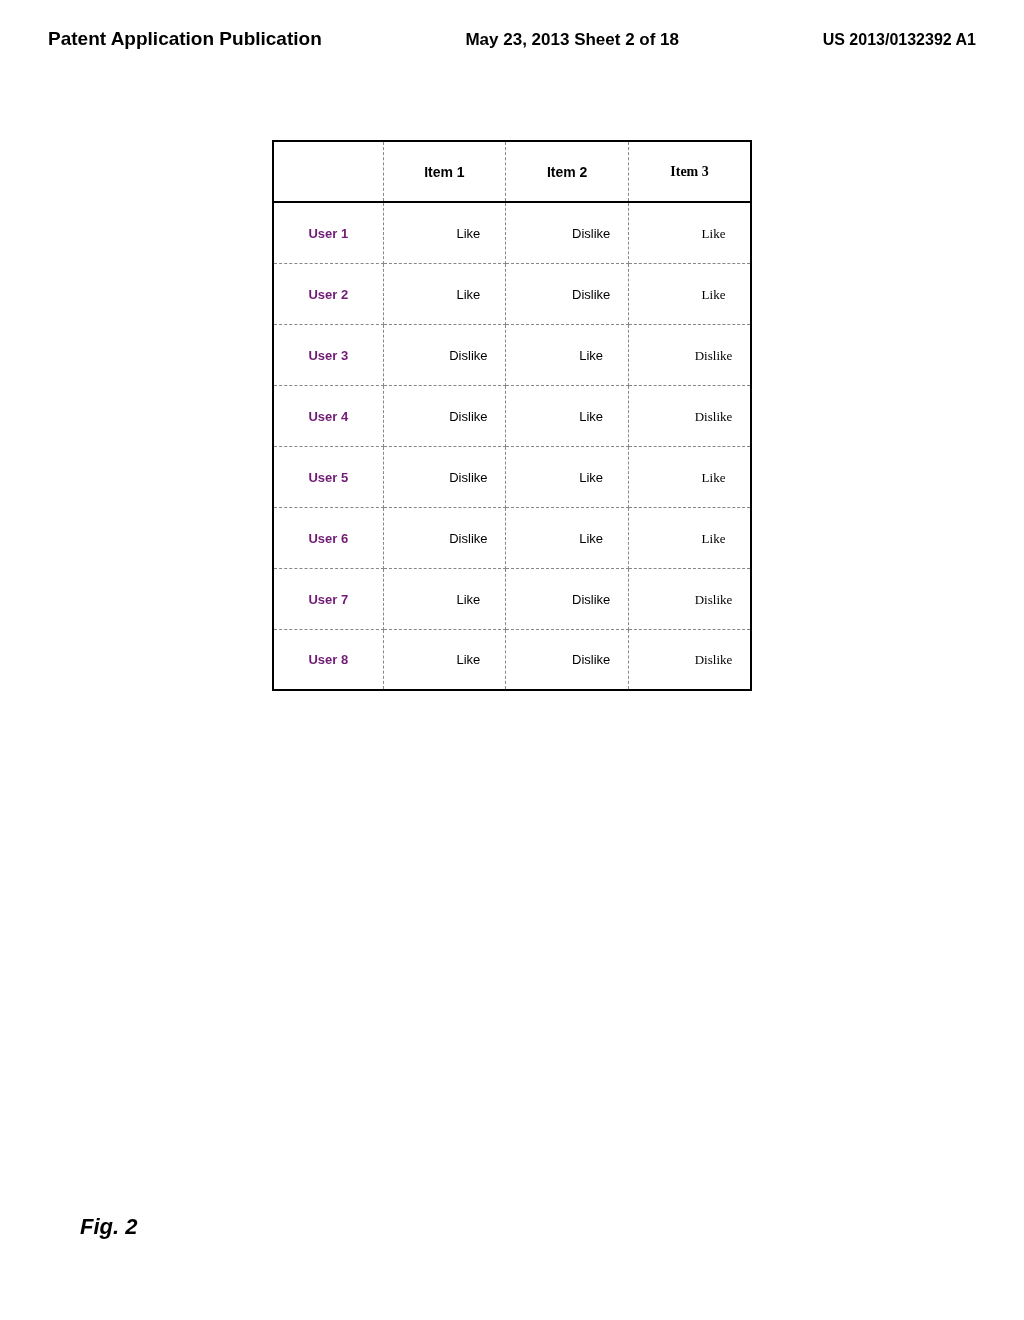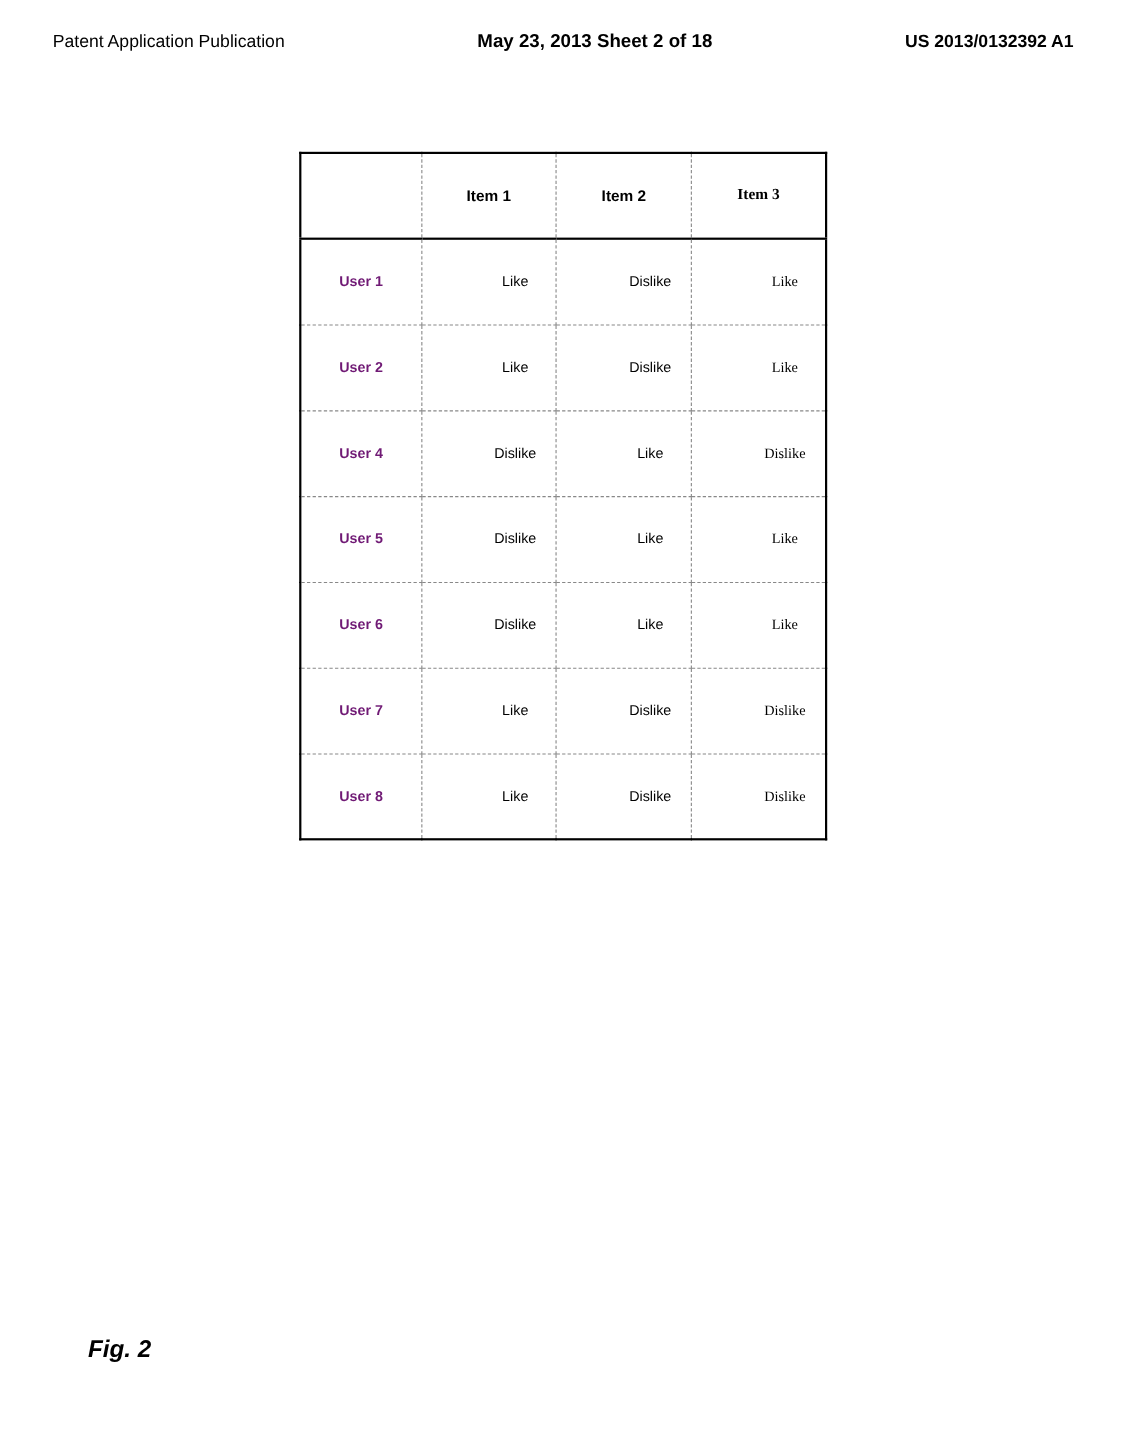--- a/index.html
+++ b/index.html
@@ -18,22 +18,22 @@
 
     .header-bar {
       display: flex;
       justify-content: space-between;
       align-items: baseline;
       padding: 28px 48px 10px 48px;
       border-bottom: none;
     }
 
     .header-left {
-      font-size: 16px;
-      font-weight: normal;
+      font-size: 19px;
+      font-weight: bold;
       color: #000;
     }
 
     .header-center {
       font-size: 17px;
       font-weight: bold;
       color: #000;
     }
 
     .header-right {
@@ -52,21 +52,21 @@
       border-collapse: collapse;
       border: 2.5px solid #000;
       width: 480px;
     }
 
     .data-table th,
     .data-table td {
       border: 1.5px dashed #888;
       padding: 0;
       text-align: center;
-      height: 78px;
+      height: 61px;
       vertical-align: middle;
     }
 
     
     .data-table tr:first-child th {
       border-top: none;
     }
 
     .data-table tr:last-child td {
       border-bottom: none;
@@ -146,20 +146,26 @@
           <td><span class="cell-value">Dislike</span></td>
           <td><span class="cell-value">Like</span></td>
         </tr>
         <tr>
           <td><span class="user-label">User 2</span></td>
           <td><span class="cell-value">Like</span></td>
           <td><span class="cell-value">Dislike</span></td>
           <td><span class="cell-value">Like</span></td>
         </tr>
         <tr>
+          <td><span class="user-label">User 3</span></td>
+          <td><span class="cell-value">Dislike</span></td>
+          <td><span class="cell-value">Like</span></td>
+          <td><span class="cell-value">Dislike</span></td>
+        </tr>
+        <tr>
           <td><span class="user-label">User 4</span></td>
           <td><span class="cell-value">Dislike</span></td>
           <td><span class="cell-value">Like</span></td>
           <td><span class="cell-value">Dislike</span></td>
         </tr>
         <tr>
           <td><span class="user-label">User 5</span></td>
           <td><span class="cell-value">Dislike</span></td>
           <td><span class="cell-value">Like</span></td>
           <td><span class="cell-value">Like</span></td>

